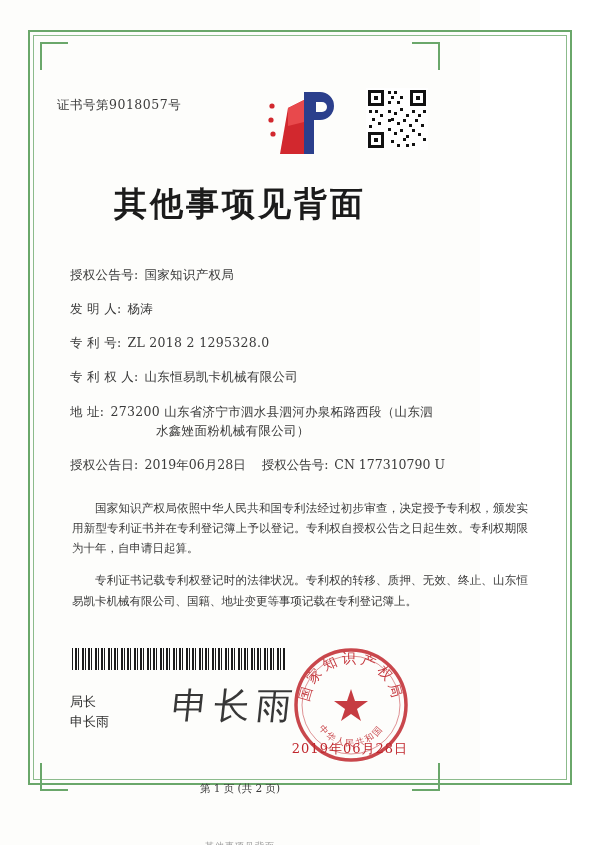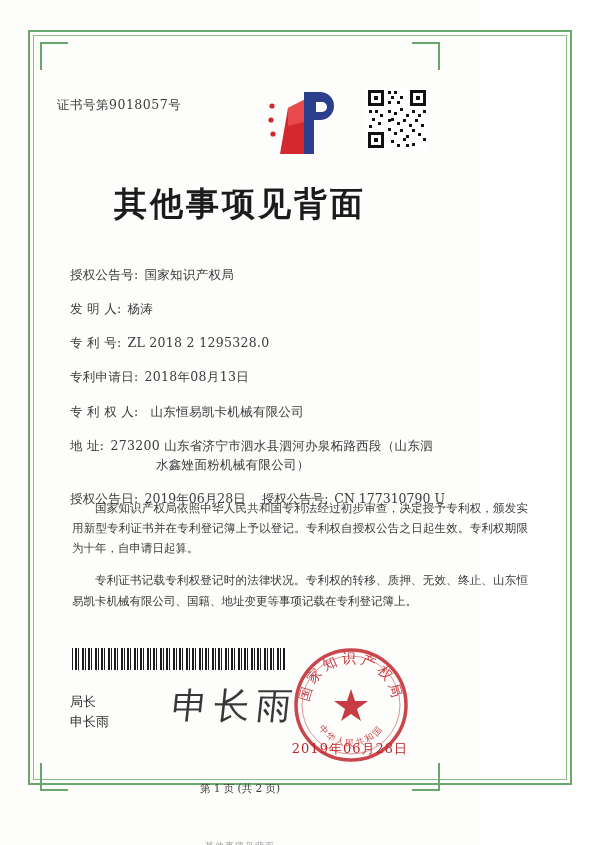--- a/index.html
+++ b/index.html
@@ -292,28 +292,24 @@
     <div class="row">
       <span class="lbl">发 明 人:</span>
       <span class="val" style="margin-left:6px">杨涛</span>
     </div>
 
     <div class="row">
       <span class="lbl">专 利 号:</span>
       <span class="val" style="margin-left:6px">ZL 2018 2 1295328.0</span>
     </div>
 
-    <div class="row">
-      <span class="lbl">专利申请日:</span>
-      <span class="val" style="margin-left:6px">2018年08月13日</span>
-    </div>
 
     <div class="row">
       <span class="lbl">专 利 权 人:</span>
-      <span class="val" style="margin-left:12px">山东恒易凯卡机械有限公司</span>
+      <span class="val" style="margin-left:6px">山东恒易凯卡机械有限公司</span>
     </div>
 
     <div style="margin-bottom:16px">
       <div class="row" style="margin-bottom:0">
         <span class="lbl">地 址:</span>
         <span class="val" style="margin-left:6px">273200 山东省济宁市泗水县泗河办泉柘路西段（山东泗</span>
       </div>
       <div class="subline">水鑫矬面粉机械有限公司）</div>
     </div>
 

